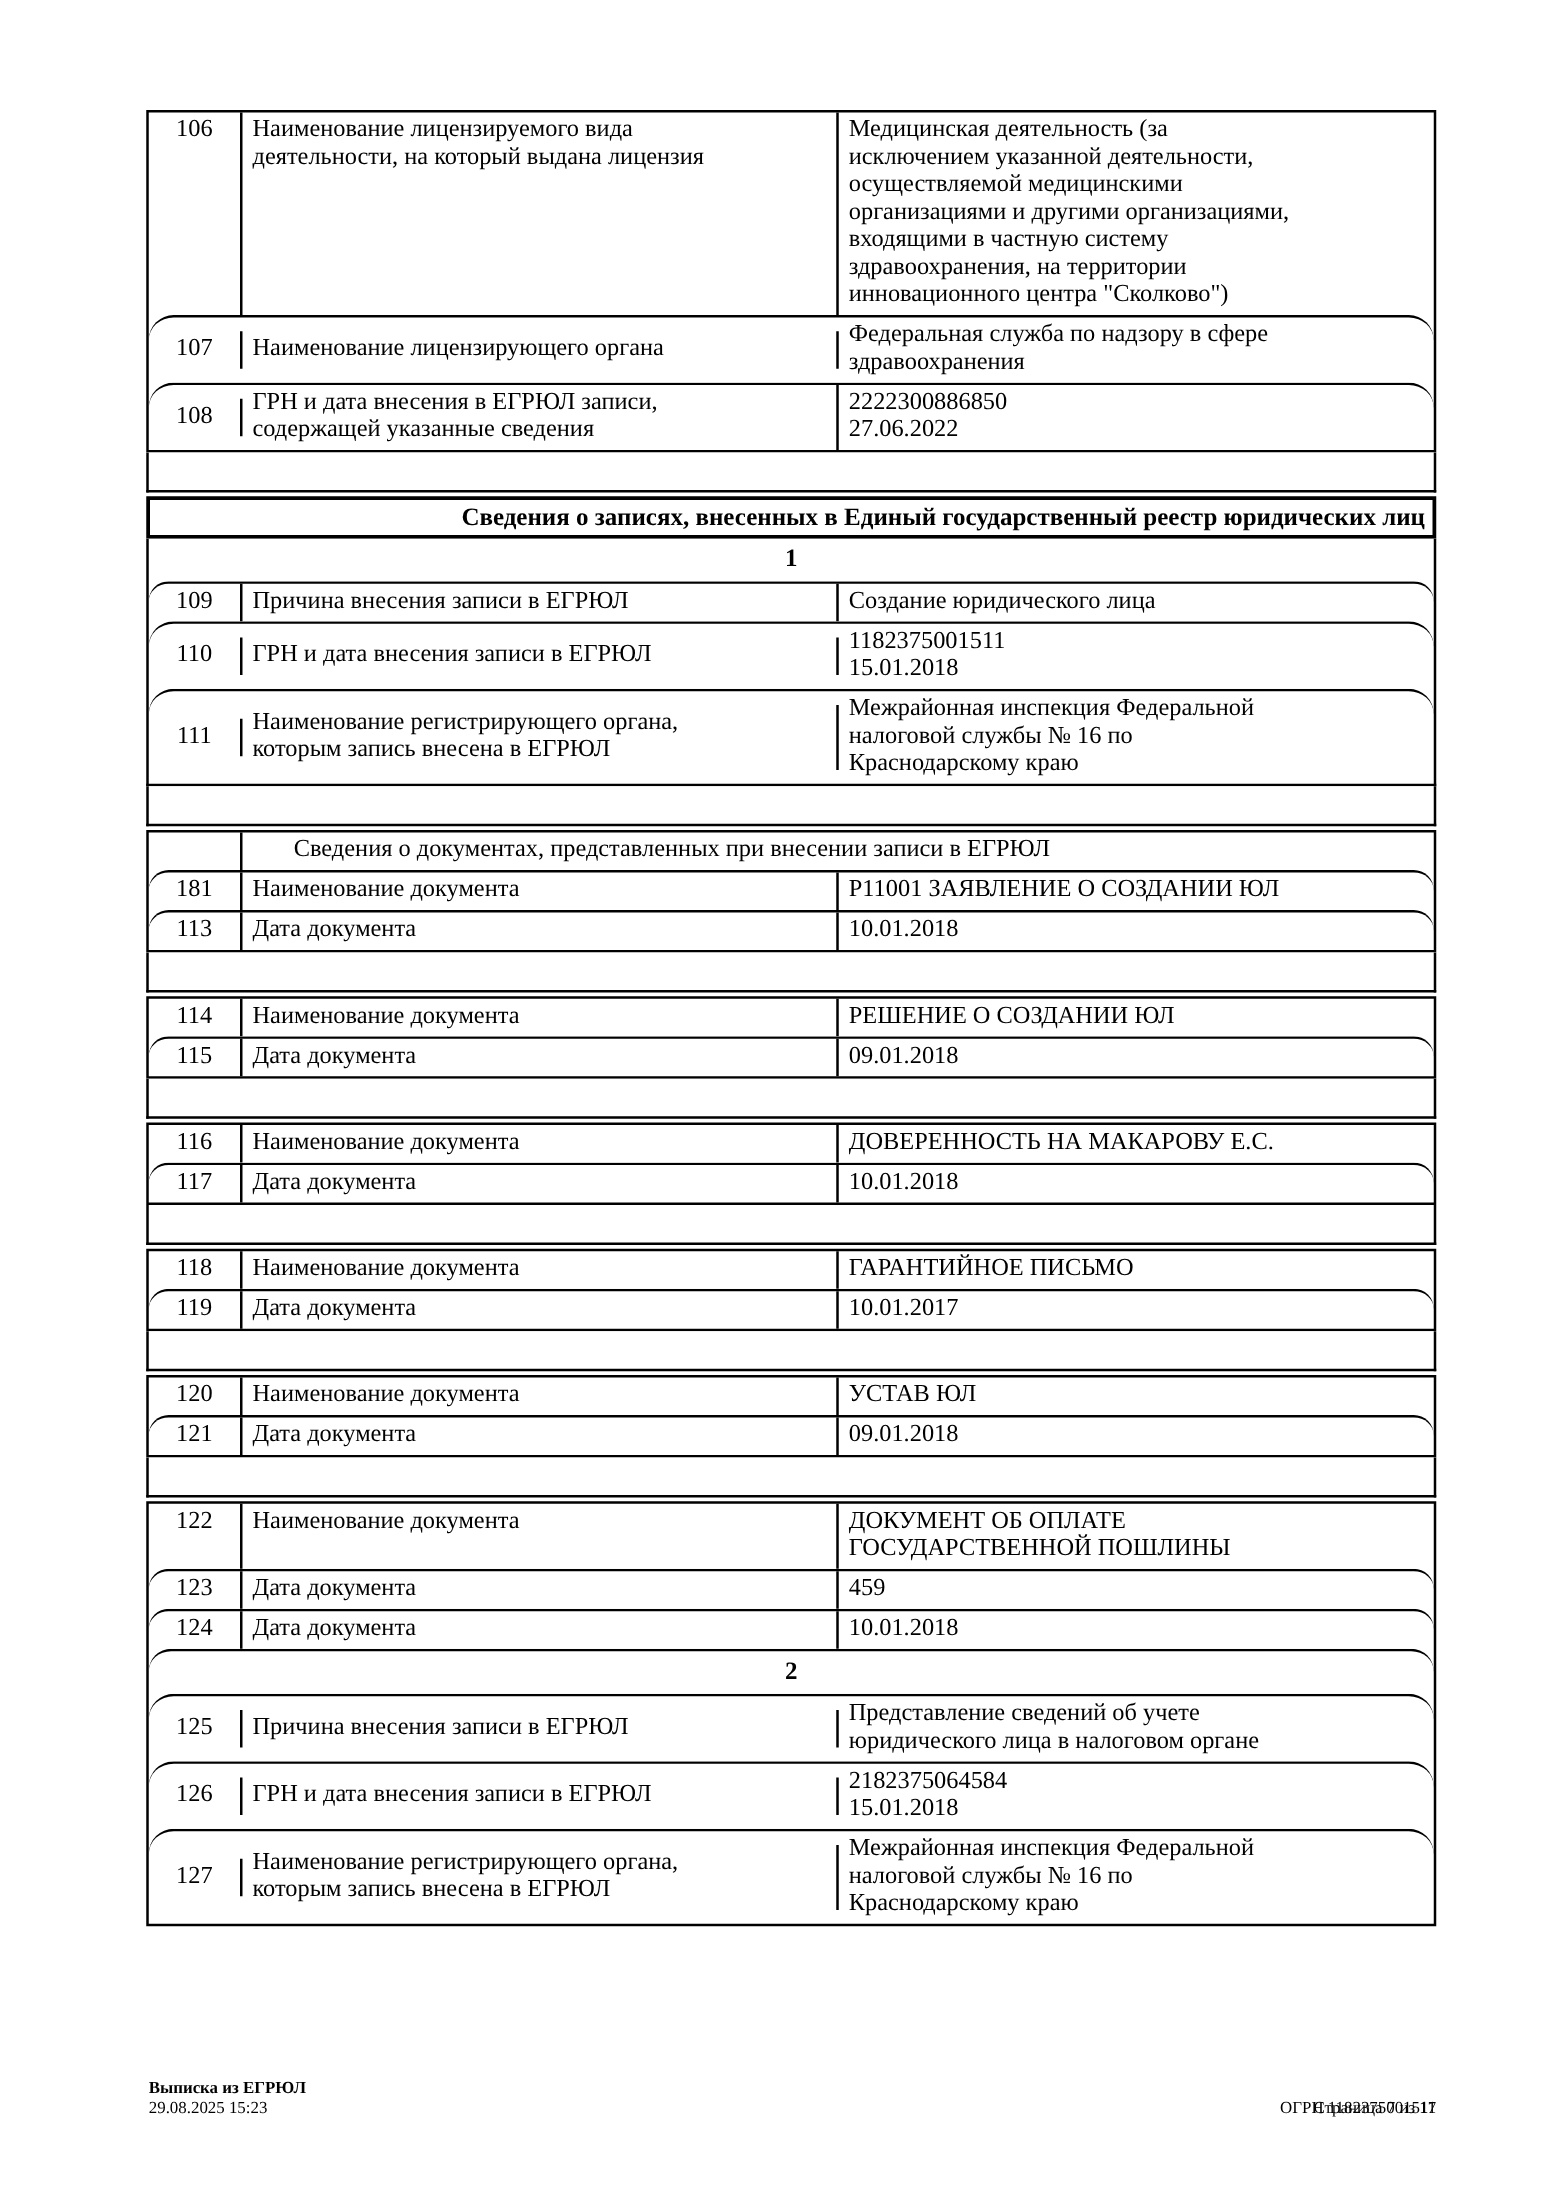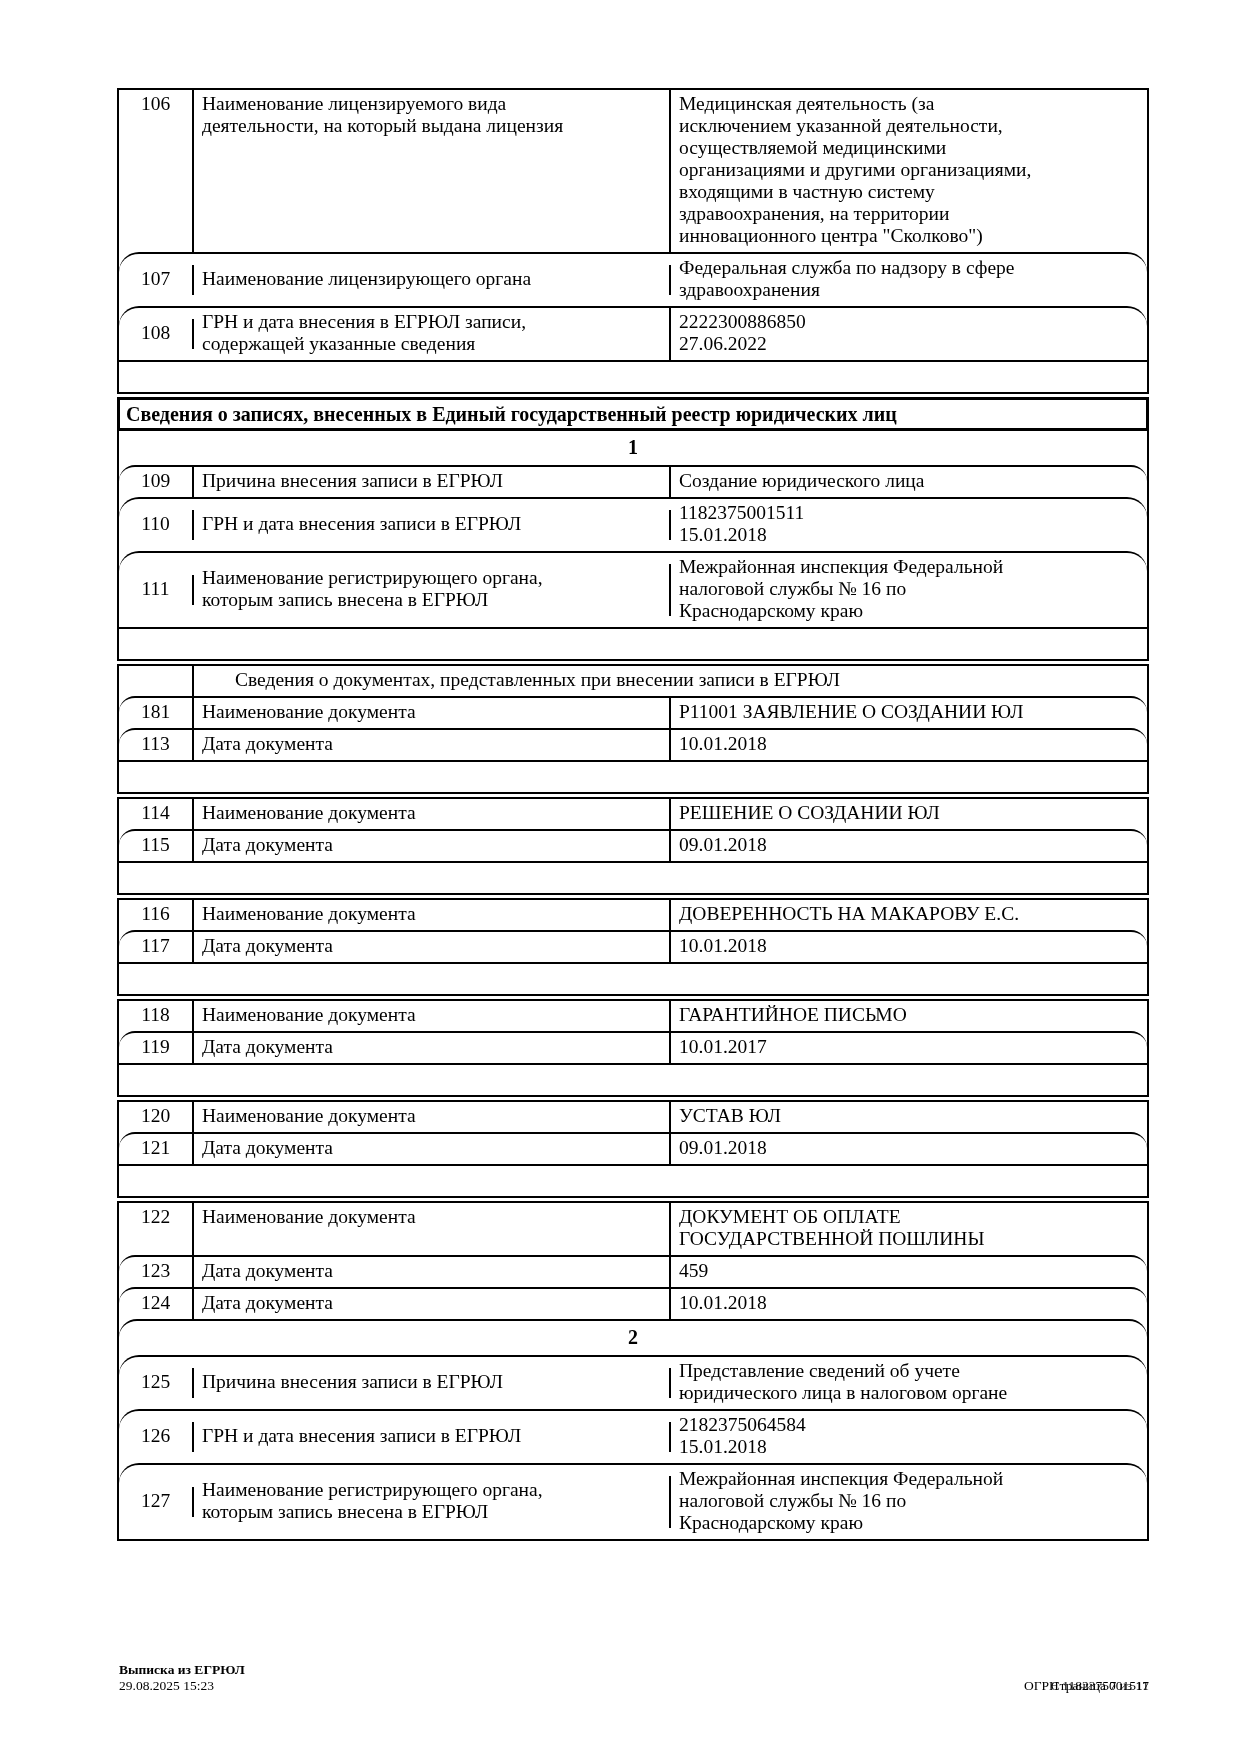--- a/index.html
+++ b/index.html
@@ -12,21 +12,21 @@
   .tbl.first{margin-top:0;}
   .tbl.attach{margin-top:0;border-top:none;}
   .row{display:flex;border-radius:20px;}
   .row + .row{border-top:2px solid #000;align-items:center;}
   .c{padding:3px 8px 5px;box-sizing:border-box;font-size:19.5px;line-height:22px;white-space:pre-line;}
   .num{flex:0 0 75px;text-align:center;border-right:2px solid #000;padding-left:2px;padding-right:2px;}
   .lbl{flex:0 0 477px;border-right:2px solid #000;}
   .val{flex:1;}
   .wide{flex:1;padding-left:41px;}
   .spacer-row{height:30px;border:2px solid #000;border-top:none;background:#fff;}
-  .sec-hdr{border:3px solid #000;margin-top:3px;text-align:left;font-weight:bold;
+  .sec-hdr{border:3px solid #000;margin-top:3px;text-align:right;font-weight:bold;
     font-size:20px;line-height:24px;padding:2px 6px;background:#fff;}
   .idx-row{display:flex;}
   .idx-cell{flex:1;text-align:center;font-weight:bold;font-size:20px;line-height:24px;padding:4px 0 6px;}
   .footer{position:absolute;left:117px;top:1662px;width:1032px;height:40px;font-size:13.5px;line-height:16px;}
   .f-left{position:absolute;left:2px;top:0;}
   .f-doc{font-weight:bold;}
   .f-center{position:absolute;left:0;right:0;top:16px;text-align:right;}
   .f-right{position:absolute;right:0;top:16px;}
 </style>
 </head>

